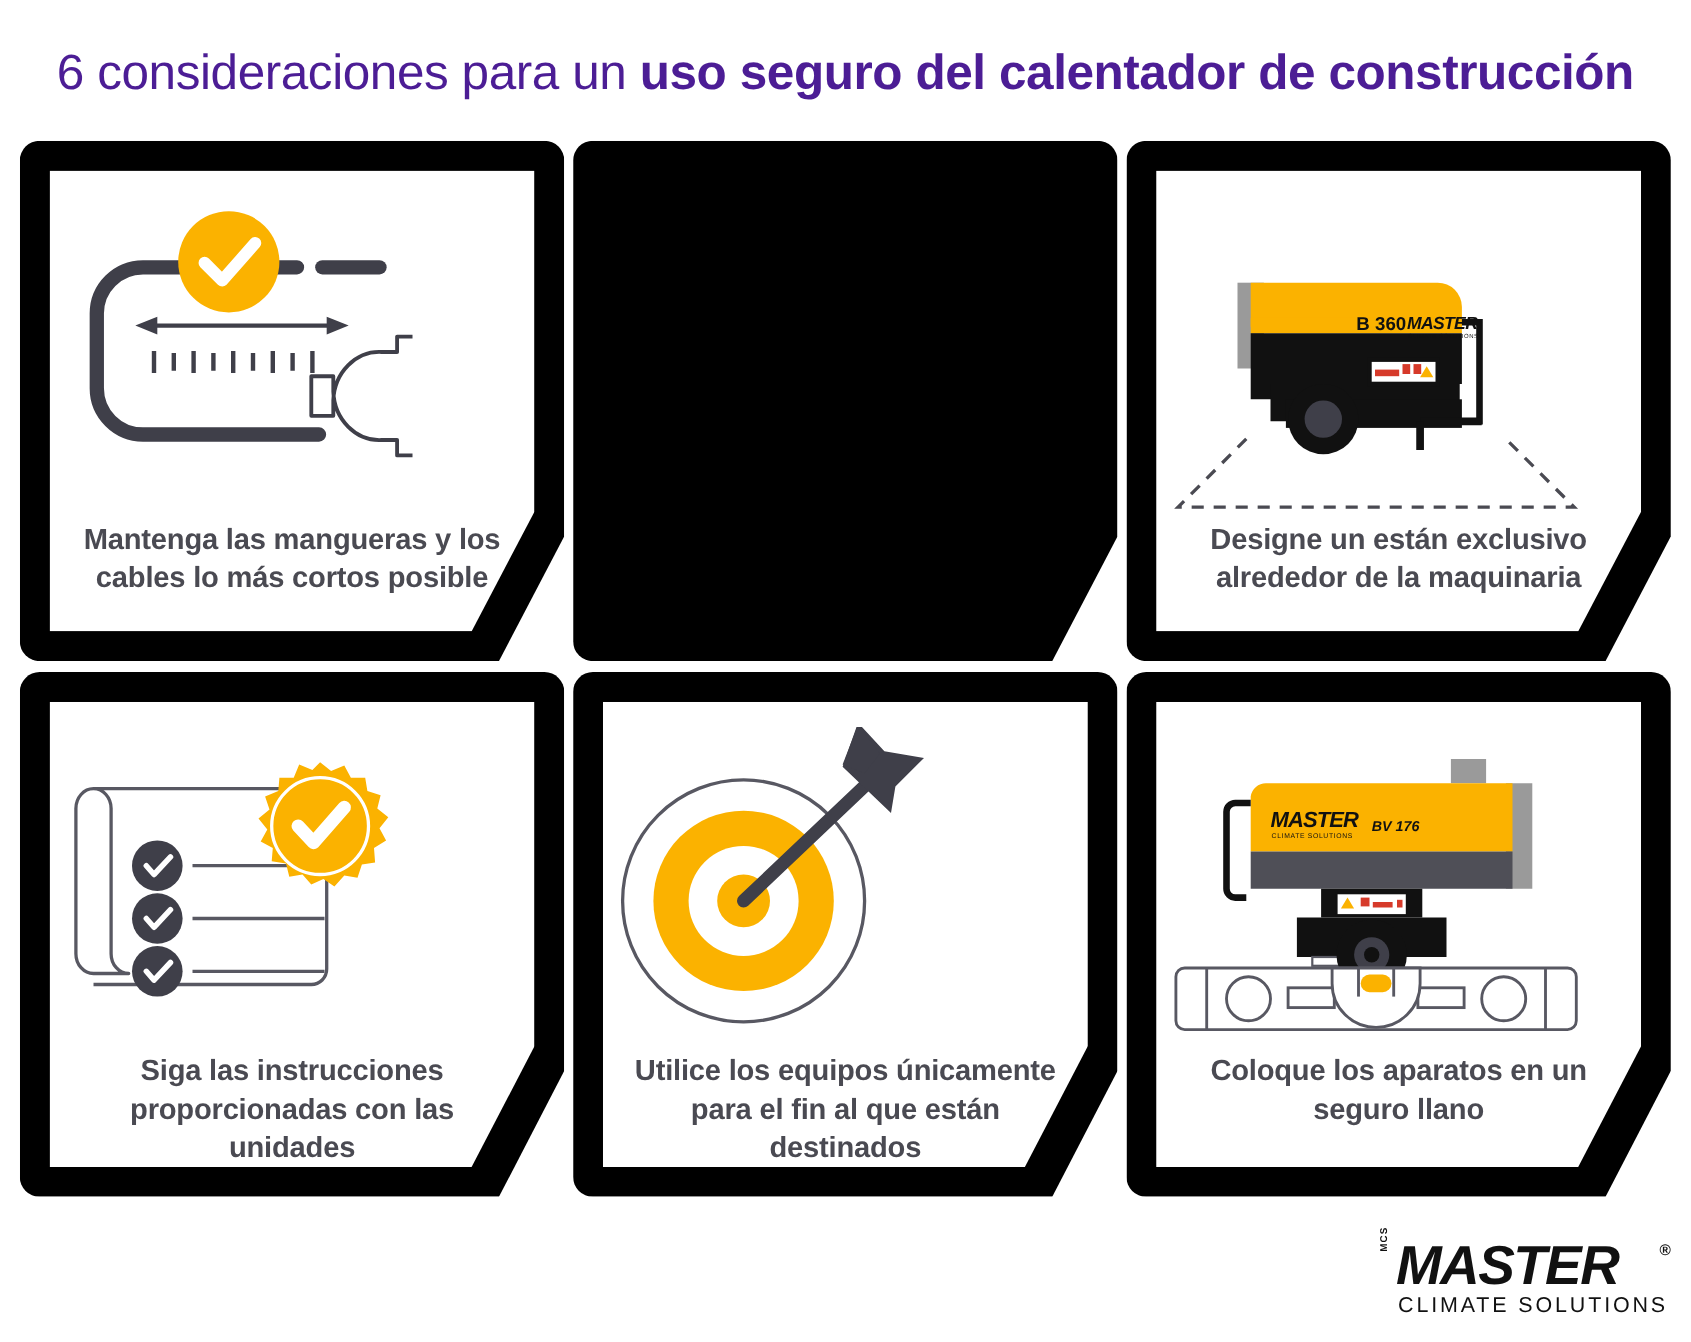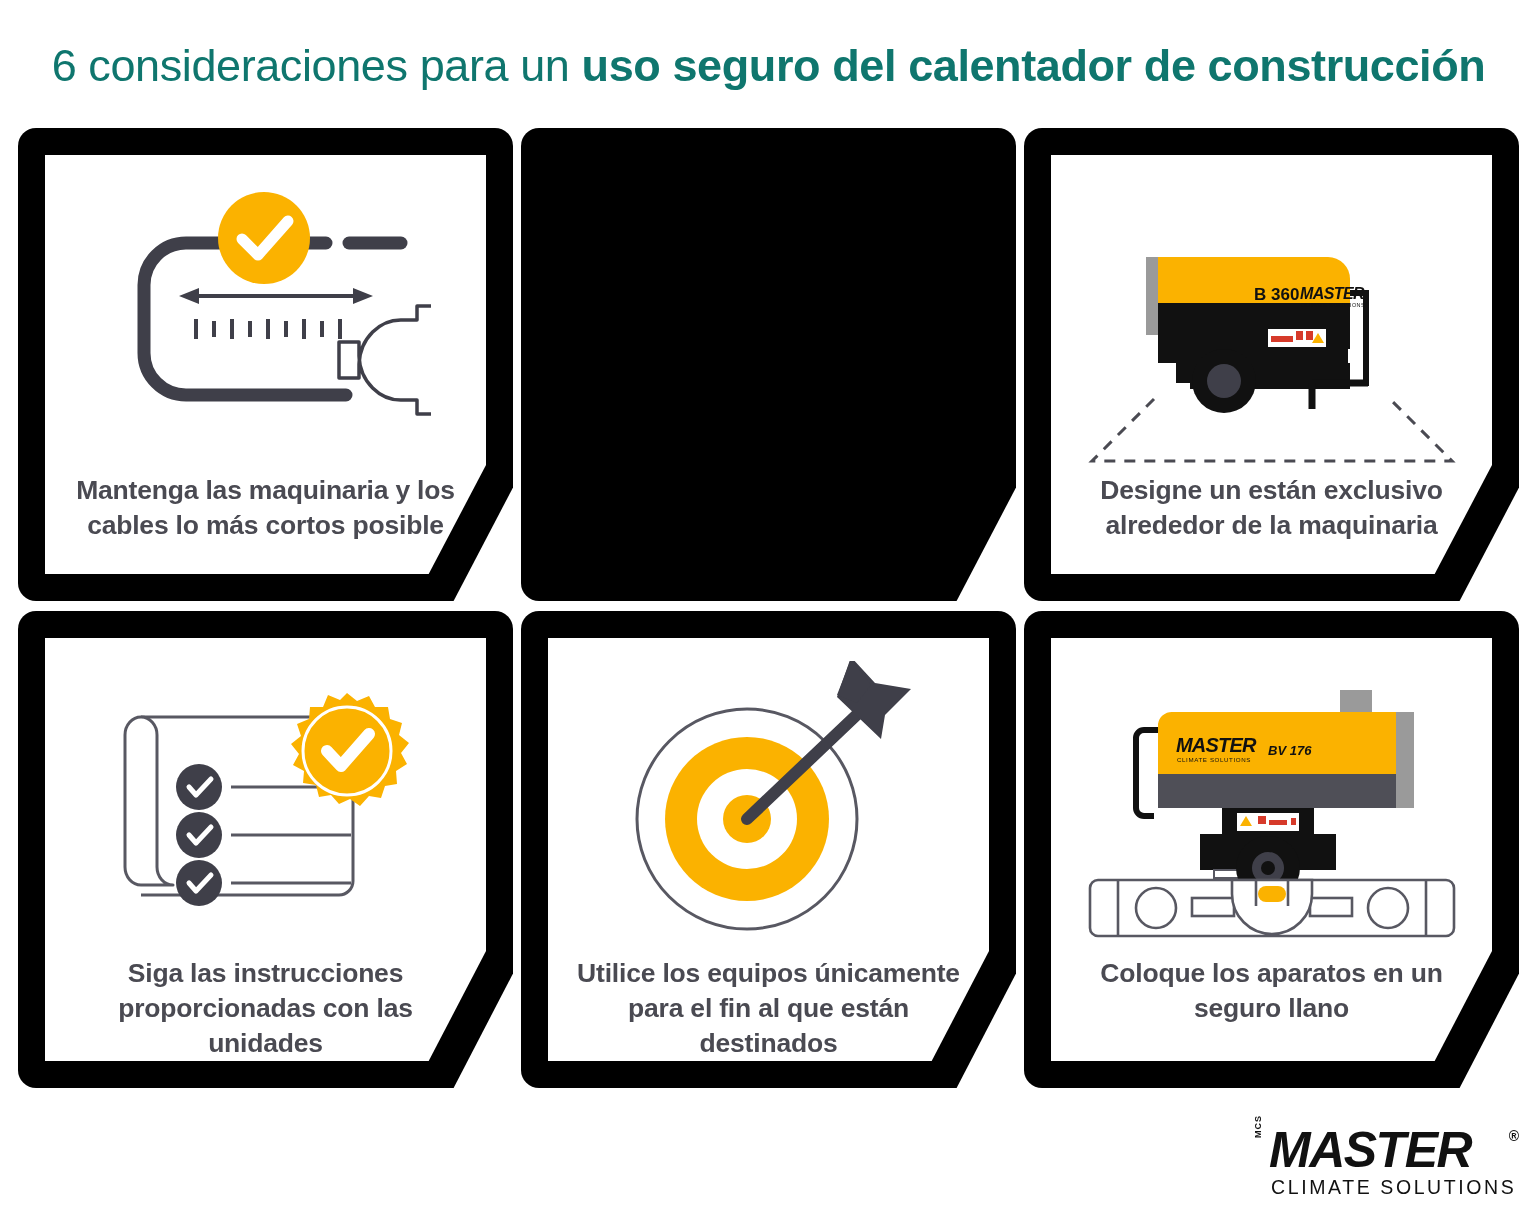--- a/index.html
+++ b/index.html
@@ -16,21 +16,21 @@
   }
 
   
   #title {
     position: absolute;
     left: 0; top: 38px;
     width: 1537px;
     text-align: center;
     font-size: 45px;
     line-height: 56px;
-    color: #0f766e;
+    color: #4c1d95;
     white-space: nowrap;
     letter-spacing: -0.4px;
   }
   #title .light { font-weight: 400; }
   #title .bold  { font-weight: 700; }
 
   
   #grid {
     position: absolute;
     left: 18px; top: 128px;
@@ -68,21 +68,21 @@
     background: #000000;
     -webkit-clip-path: polygon(58% 0, 100% 100%, 0 100%);
     clip-path: polygon(58% 0, 100% 100%, 0 100%);
   }
 
   .art {
     width: 100%;
     height: 318px;
     display: flex;
     align-items: center;
-    justify-content: center;
+    justify-content: flex-start;
     padding-top: 8px;
   }
   .caption {
     width: 88%;
     text-align: center;
     font-size: 26.5px;
     font-weight: 700;
     line-height: 35px;
     color: #4A4A52;
     letter-spacing: -0.2px;
@@ -169,21 +169,21 @@
             </g>
 
             <path d="M238 190 h20 v-14 a42 46 0 0 1 44 -44 h14 v-14 h22 v108 h-22 v-14 h-14 a42 46 0 0 1 -44 -44 v-14 h-20 z" fill="#ffffff" stroke="#3F3F49" stroke-width="3.5" stroke-linejoin="round"></path>
             <rect x="330" y="158" width="32" height="13" rx="6.5" fill="#3F3F49"></rect>
             <rect x="330" y="207" width="32" height="13" rx="6.5" fill="#3F3F49"></rect>
 
             <circle cx="163" cy="50" r="46" fill="#FBB200"></circle>
             <path d="M141 51 L157 67 L187 33" stroke="#ffffff" stroke-width="11" stroke-linecap="round" stroke-linejoin="round" fill="none"></path>
           </svg>
         </div>
-        <div class="caption">Mantenga las maquinaria y los cables lo más cortos posible</div>
+        <div class="caption">Mantenga las mangueras y los cables lo más cortos posible</div>
       </div>
       <div class="wedge"></div>
     </div>
 
     <div class="card">
       <div class="wedge"></div>
     </div>
 
     <div class="card">
       <div class="card-inner">

